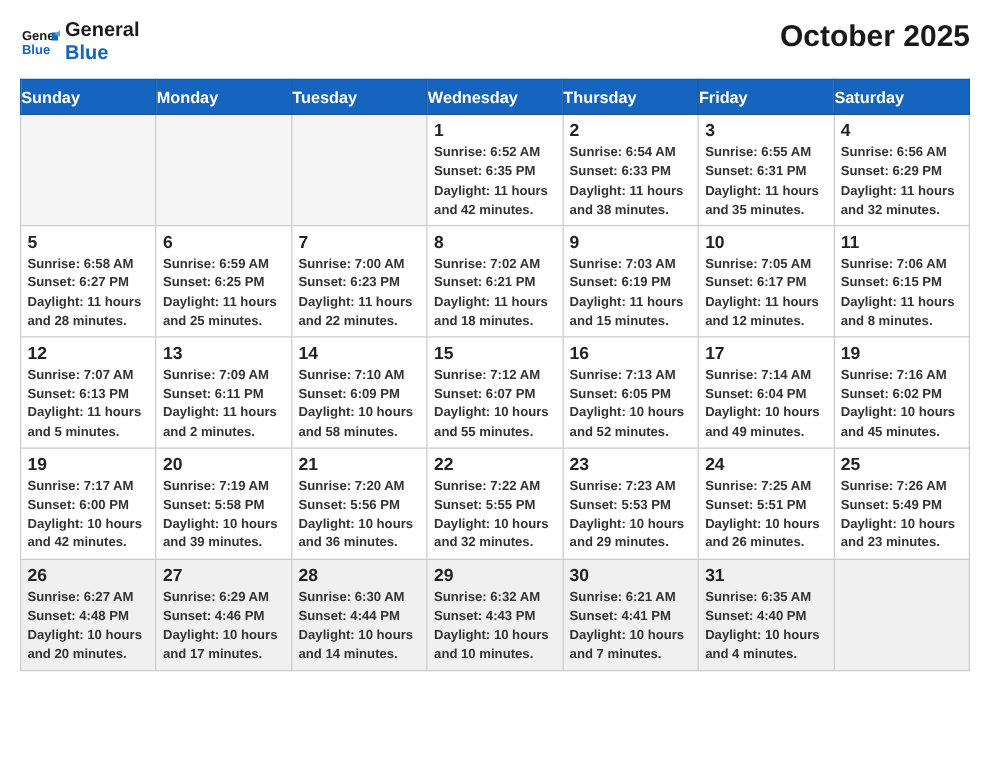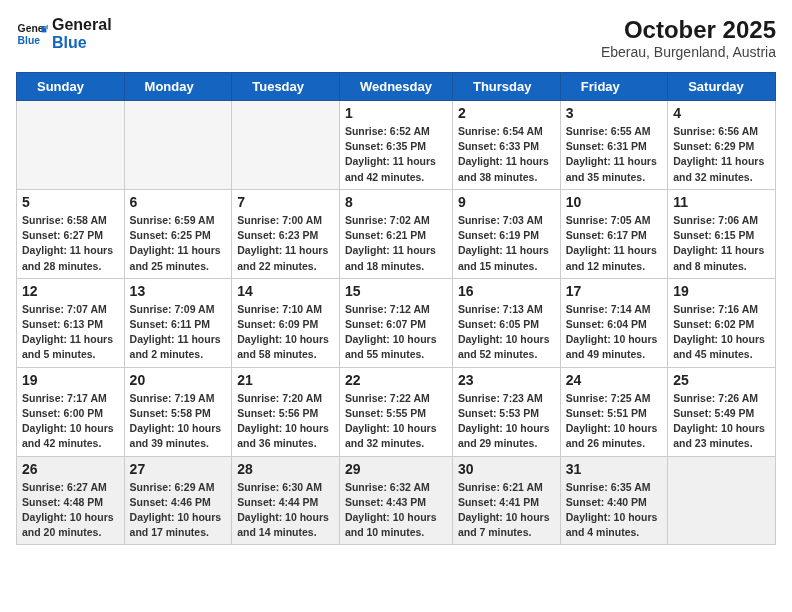--- a/index.html
+++ b/index.html
@@ -40,21 +40,21 @@
     .calendar {
       width: 100%;
       border-collapse: collapse;
       border: 1px solid #ccc;
     }
     .calendar th {
       background: #1565c0;
       color: #fff;
       font-size: 13px;
       font-weight: bold;
-      padding: 6px 20px;
+      padding: 6px 0;
       text-align: left;
       border: 1px solid #1a56a0;
     }
     .calendar td {
       vertical-align: top;
       border: 1px solid #ccc;
       padding: 4px 5px;
       width: 108px;
       min-height: 80px;
       font-size: 11px;
@@ -90,21 +90,20 @@
       <polygon points="32,10 38,10 38,18 32,18" fill="#1565c0"></polygon>
       <polygon points="34,12 40,8 40,14" fill="#60a0d0"></polygon>
     </svg>
     <div style="display:flex;flex-direction:column;line-height:1.1;">
       <span style="font-size:16px;font-weight:bold;color:#1a1a1a;">General</span>
       <span style="font-size:16px;font-weight:bold;color:#1565c0;">Blue</span>
     </div>
   </div>
   <div class="title-block">
     <div class="month-year">October 2025</div>
-    <div class="location">Eberau, Burgenland, Austria</div>
   </div>
 </div>
 
 <table class="calendar">
   <thead>
     <tr>
     <th>Sunday</th>
         <th>Monday</th>
         <th>Tuesday</th>
         <th>Wednesday</th>

